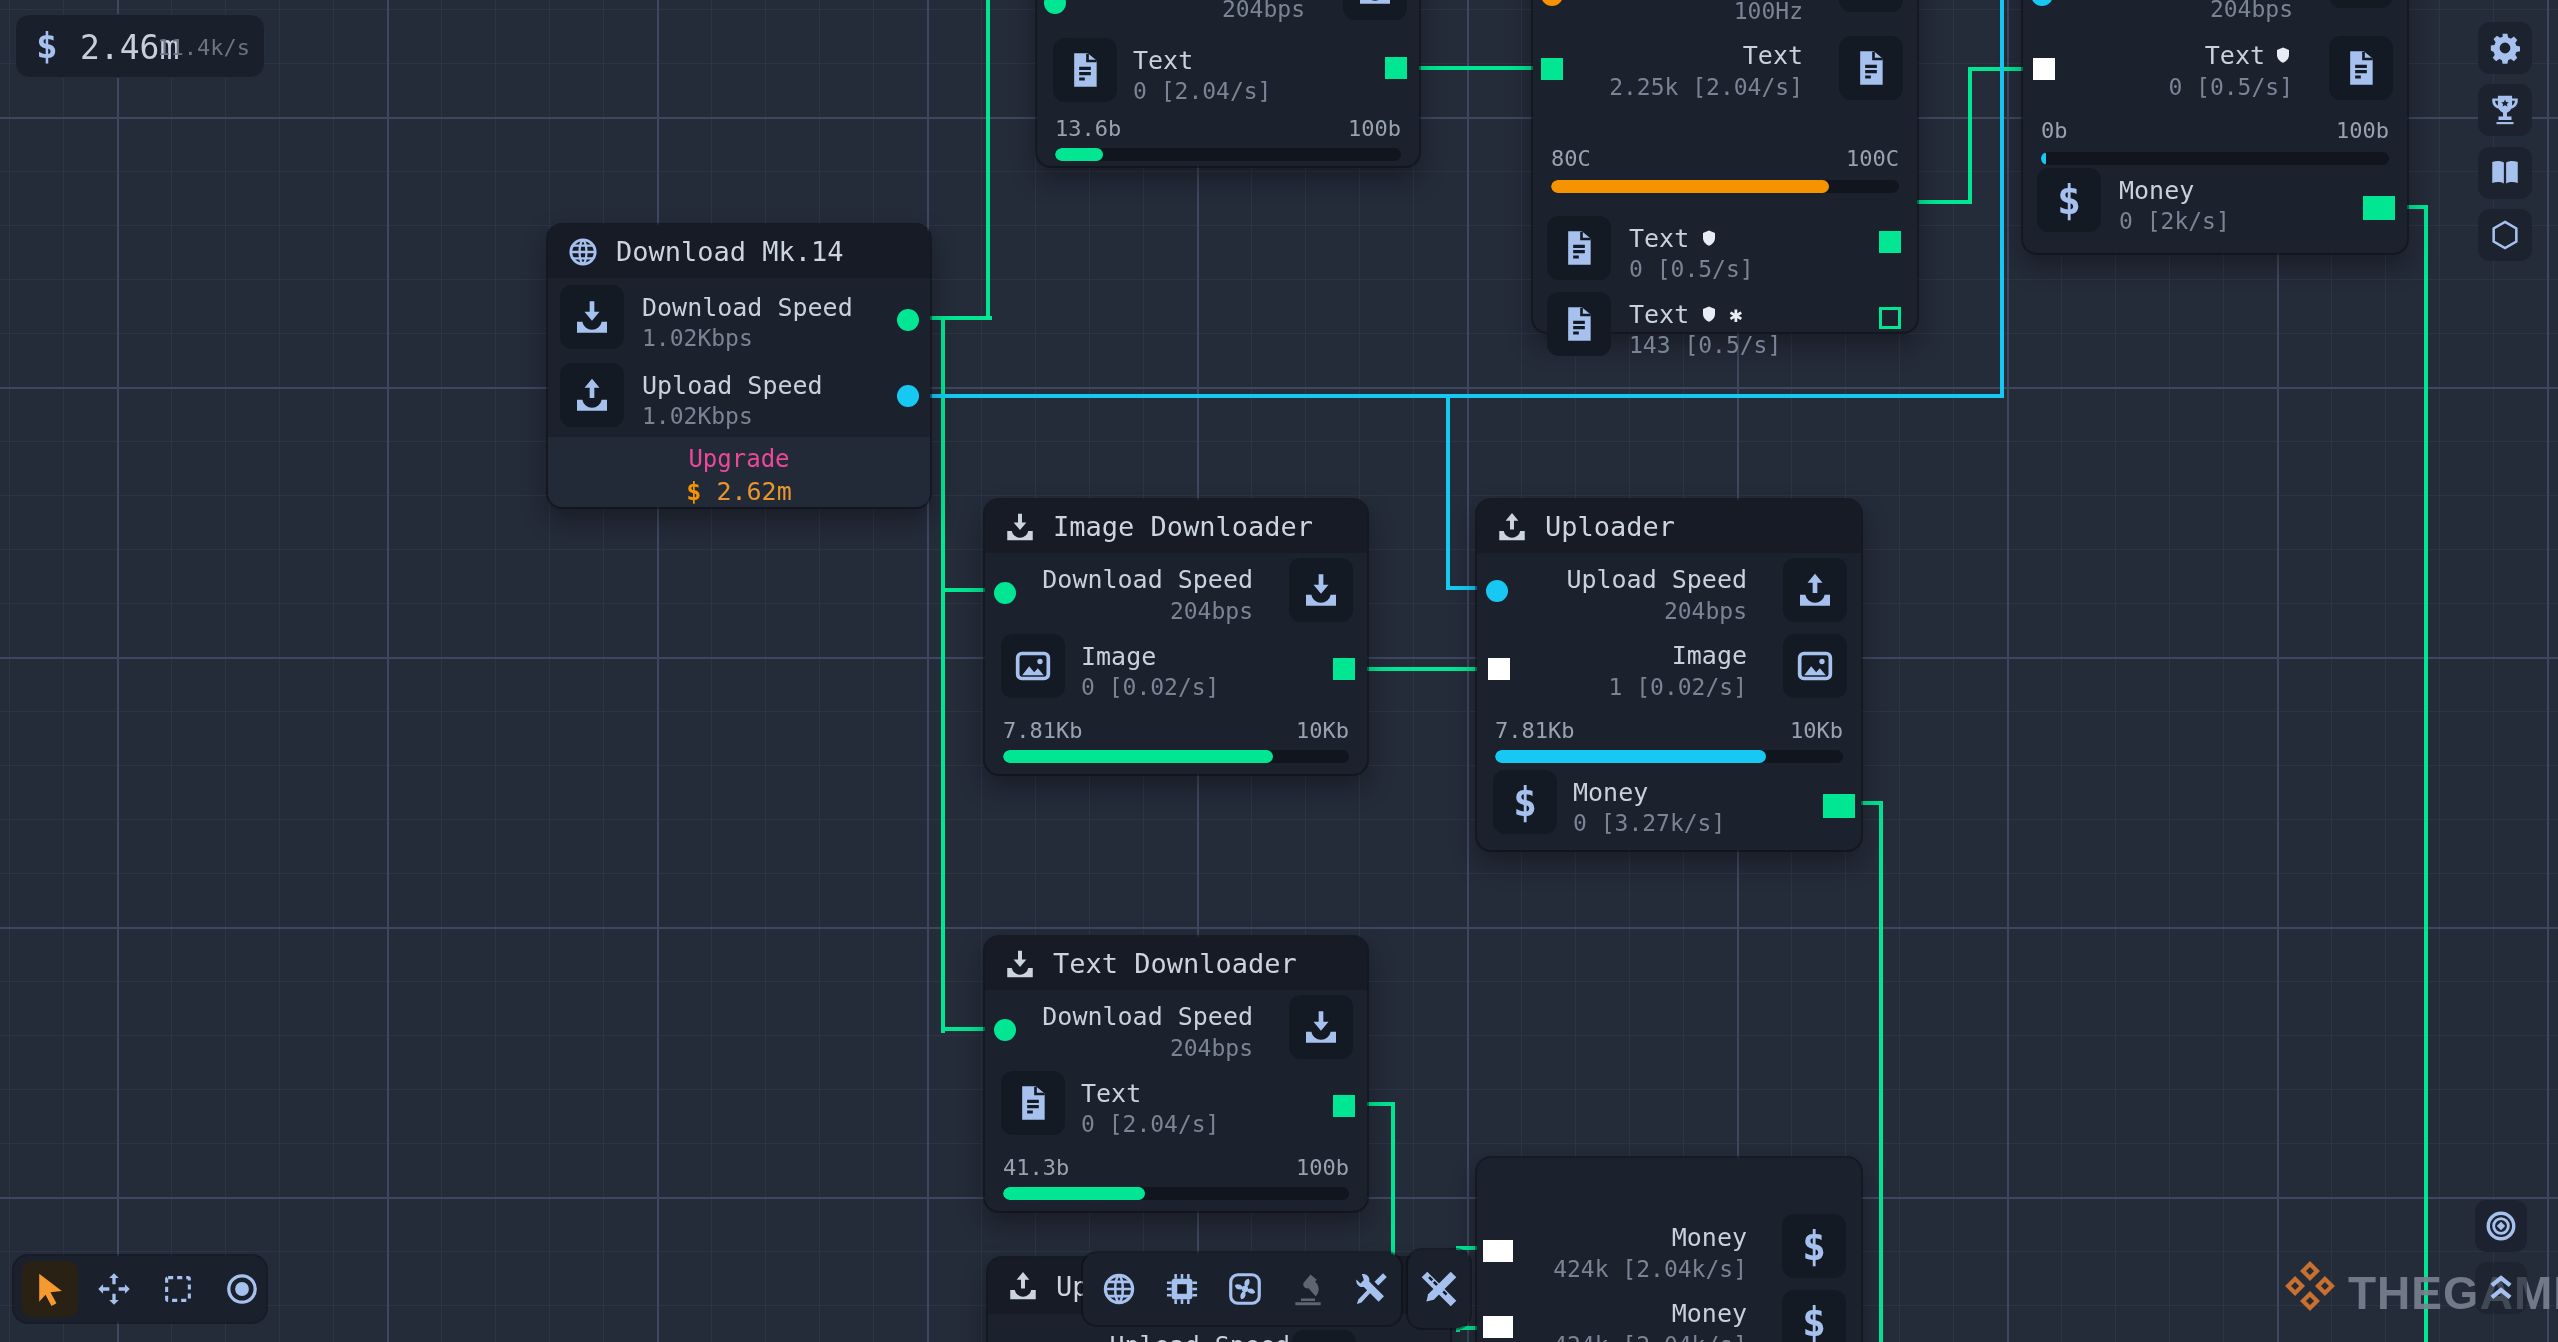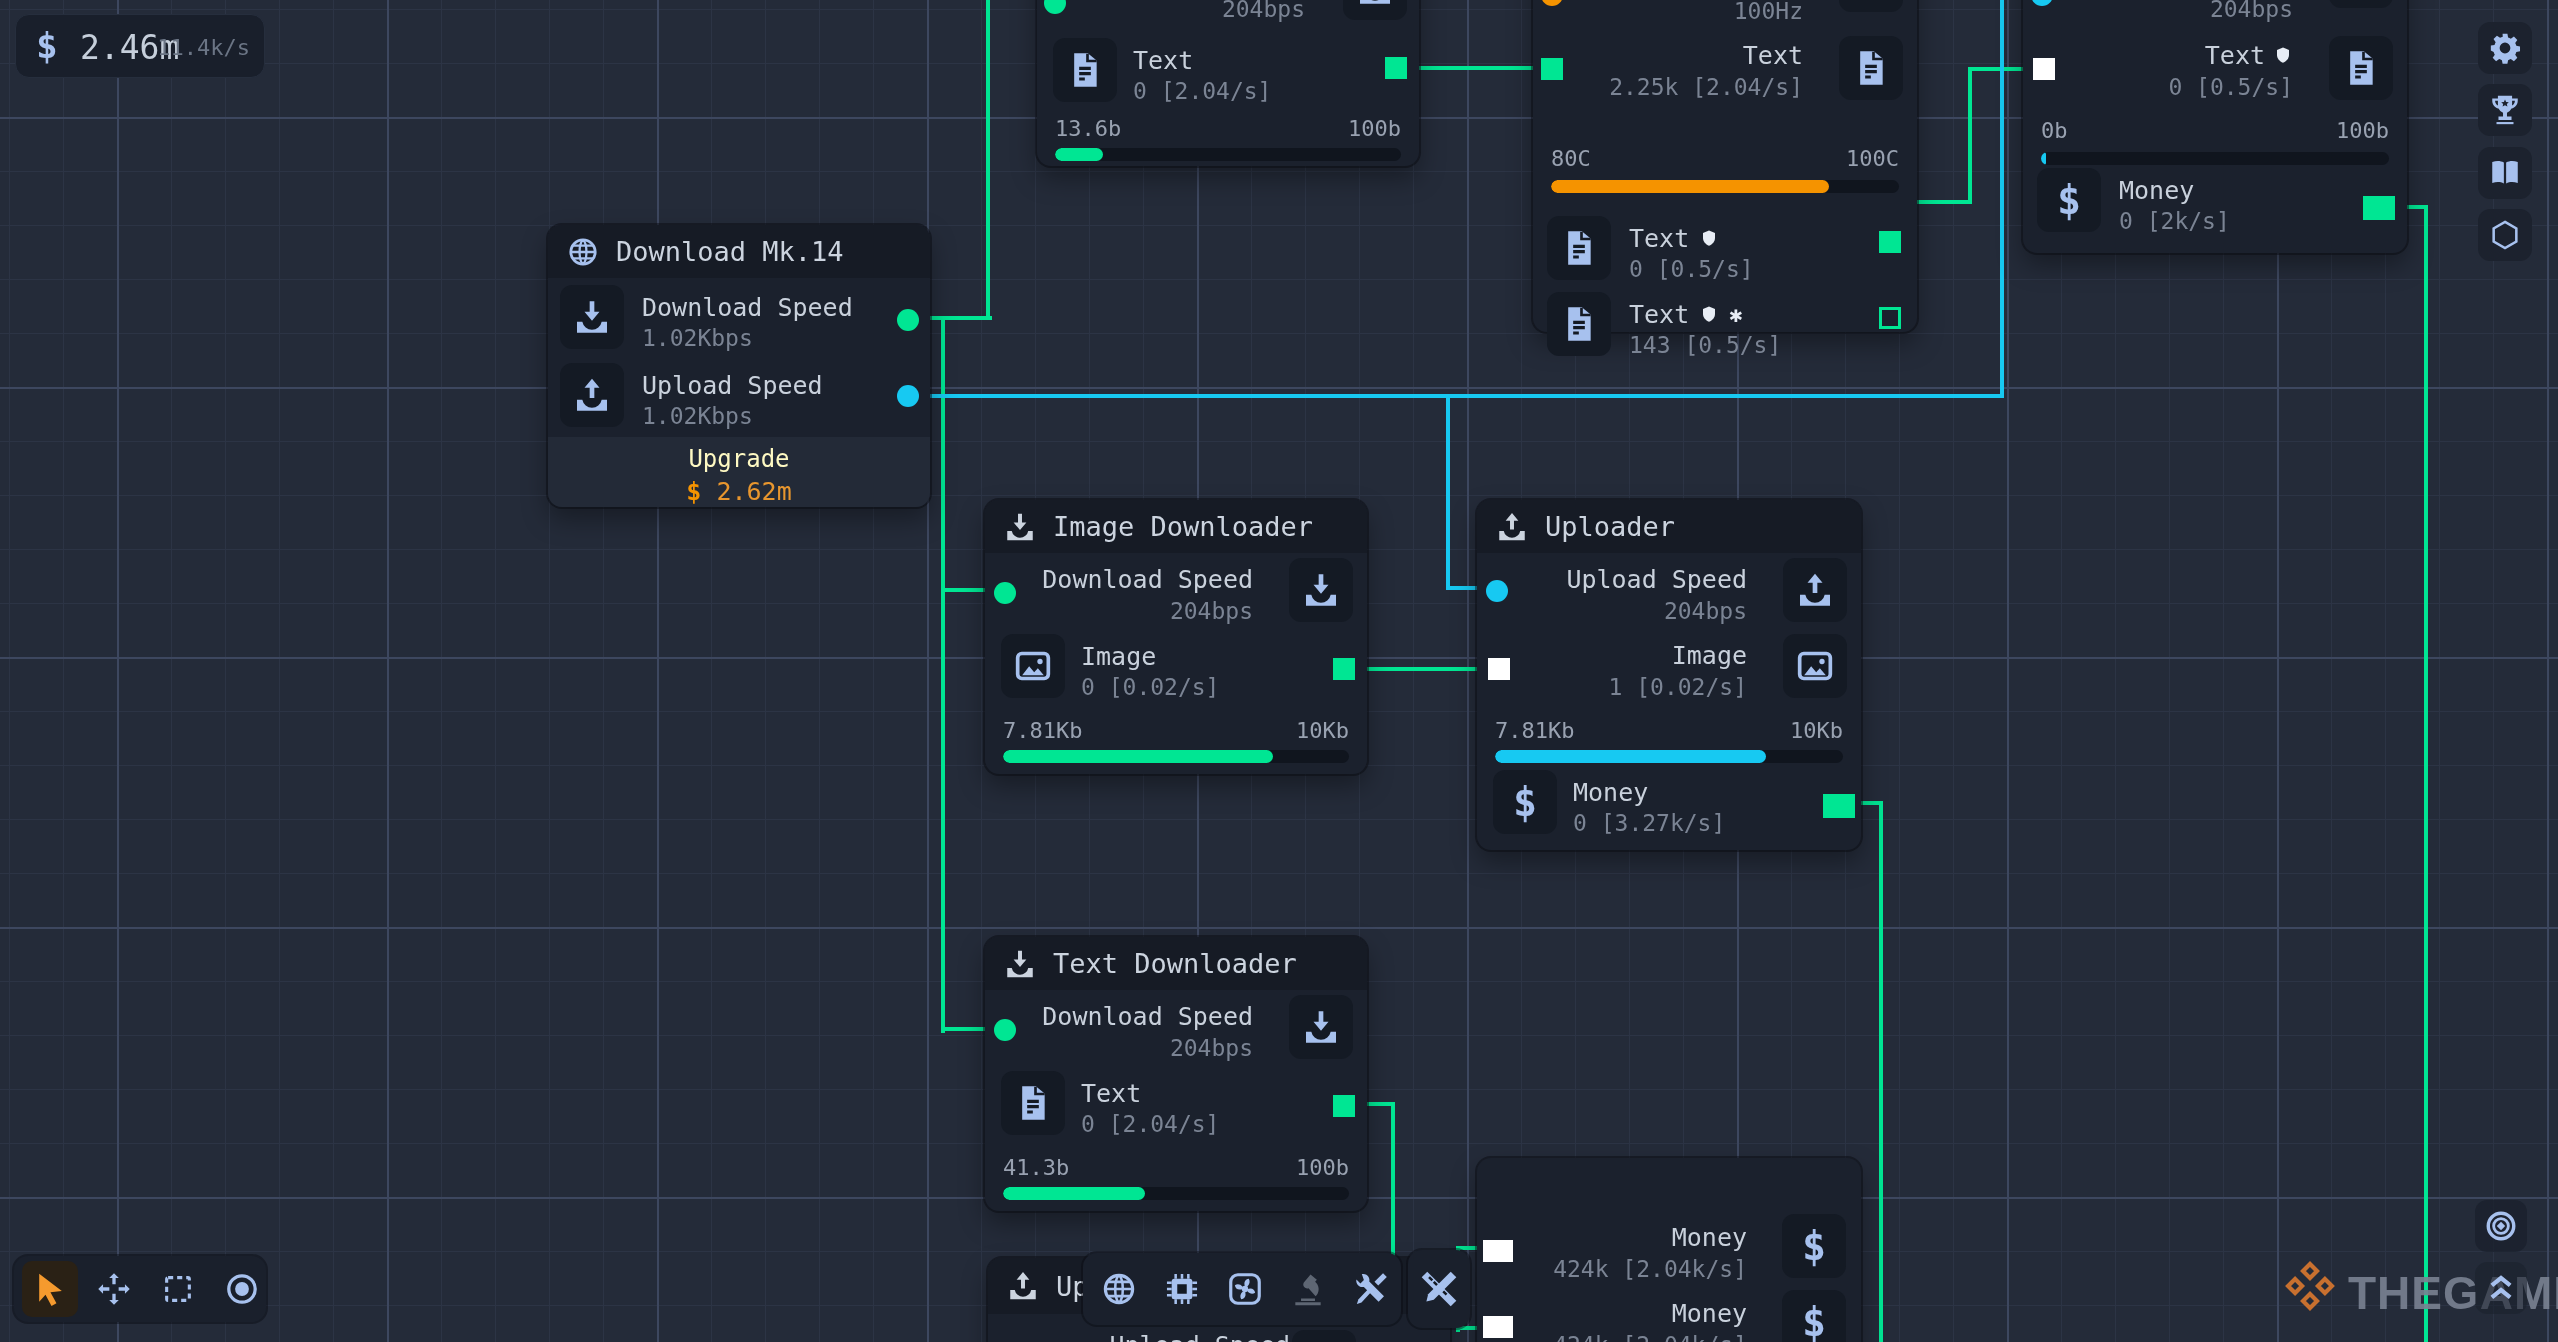--- a/index.html
+++ b/index.html
@@ -327,21 +327,21 @@
     <div class="dot g" style="left:349px;top:84px"></div>
     <div class="chip" style="left:12px;top:138px">
         <svg class="ic">
           <use href="#i-upload"></use>
         </svg>
       </div>
     <div class="lbl" style="left:94px;top:146px">Upload Speed</div>
     <div class="val" style="left:94px;top:178px">1.02Kbps</div>
     <div class="dot c" style="left:349px;top:160px"></div>
     <div class="nfoot">
-      <div style="font-size:24px;color:#fef9c3;margin-top:8px">Upgrade</div>
+      <div style="font-size:24px;color:#ec4899;margin-top:8px">Upgrade</div>
       <div style="font-size:25px;color:var(--price);margin-top:4px">
         <span style="font-weight:bold;color:var(--orange)">$</span>
         <span>2.62m</span>
       </div>
     </div>
   </div>
 
   <div class="node" style="left:985px;top:500px;width:382px;height:274px">
     <div class="nhead">
       <svg class="ich">

